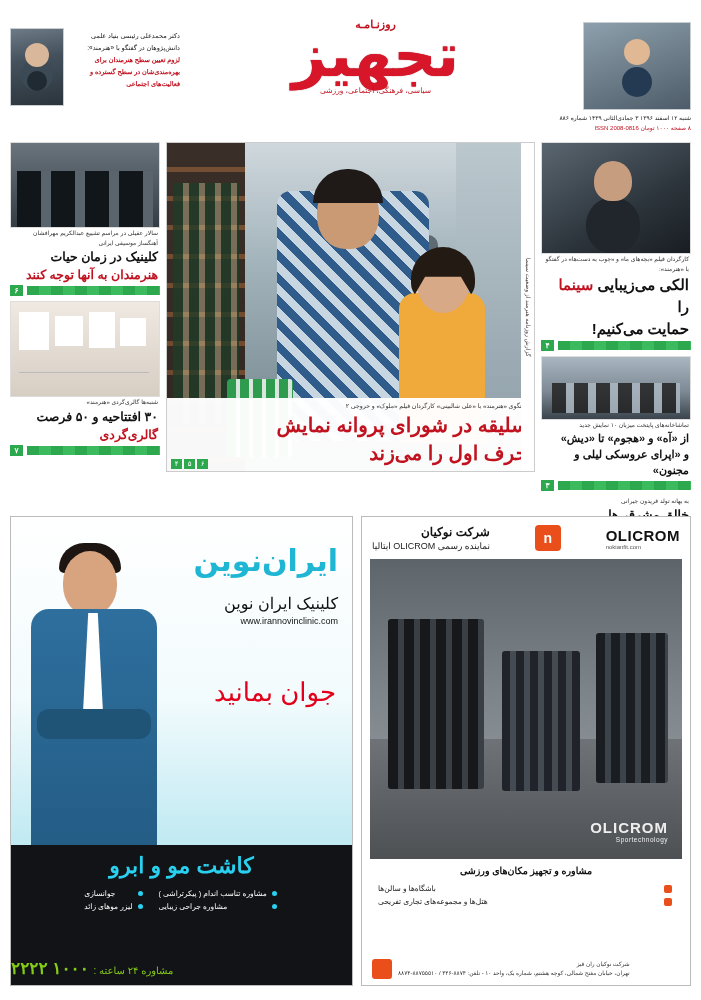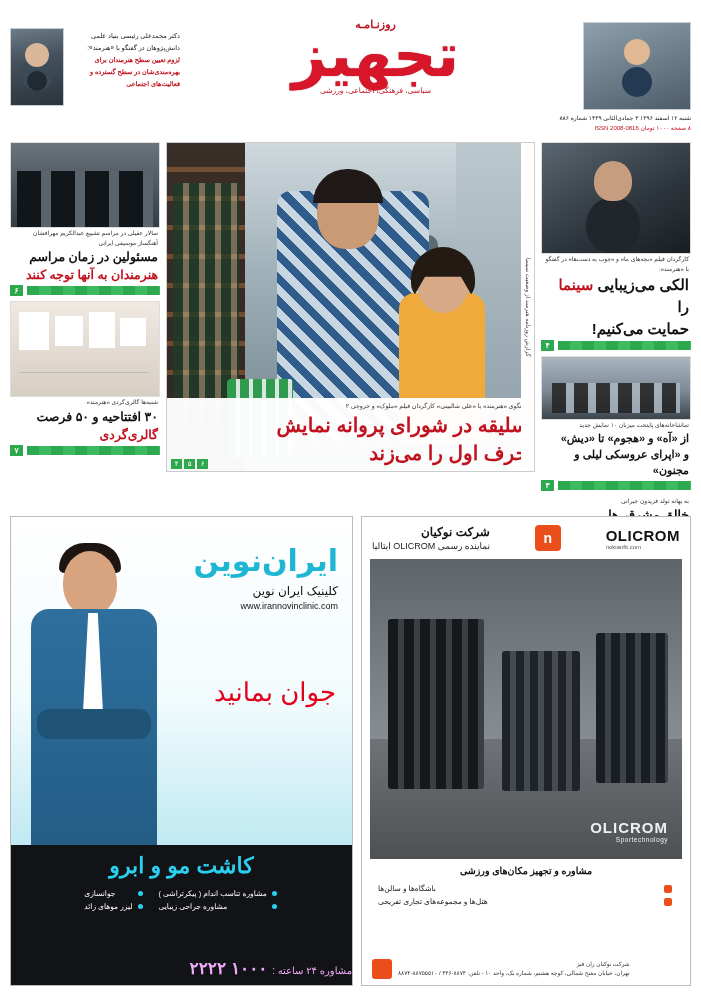--- a/index.html
+++ b/index.html
@@ -390,21 +390,21 @@
     height: 330px; position: relative;
     background: linear-gradient(180deg,#ffffff 0%,#f2fbfd 55%,#bfe9f2 100%);
   }
   .irn-logo {
     position:absolute; right: 14px; top: 26px; text-align:right;
   }
   .irn-logo .word {
     font-size: 30px; color:#1fb6d4; font-weight: bold; letter-spacing:-1px;
     font-family:"DejaVu Sans", sans-serif;
   }
-  .irn-logo .clinic { font-size: 12px; color:#111; margin-top: 6px;}
+  .irn-logo .clinic { font-size: 16px; color:#111; margin-top: 16px;}
   .irn-logo .url { font-size: 9px; color:#111; direction:ltr; margin-top: 3px;}
   .irn-slogan {
     position:absolute; right: 16px; top: 160px;
     font-size: 26px; font-weight:normal; color:#e2001a;
   }
   .irn-man {
     position:absolute; left: 8px; top: 24px; width: 150px; height: 306px;
   }
   .irn-man .head {
     position:absolute; left: 44px; top: 10px; width: 54px; height: 64px;
@@ -440,21 +440,21 @@
   .irn-cols li {
     font-size: 7.5px; color:#fff; text-align:left; padding: 2px 12px 2px 0;
     position: relative;
   }
   .irn-cols li::before {
     content:"";position:absolute;right:2px;top:4px;width:5px;height:5px;
     background:#2ad0ef;border-radius:50%;
   }
   .irn-phone {
     position:absolute; left:0; right:0; bottom: 6px;
-    text-align:right; font-size: 17px; font-weight:bold; color:#f0abfc;
+    text-align:left; font-size: 17px; font-weight:bold; color:#84cc16;
     letter-spacing: 1px;
   }
   .irn-phone .lbl { font-size: 10px; font-weight: normal; }
 </style>
 </head>
 <body>
 
 <div class="page">
 
   <div class="masthead">
@@ -573,21 +573,21 @@
           <span>۴</span>
         </div>
       </div>
     </div>
 
     <div class="col-right">
       <div>
         <div class="photo-box ph-men"></div>
         <div class="cap">سالار عقیلی در مراسم تشییع عبدالکریم مهرافشان آهنگساز موسیقی ایرانی</div>
         <div class="headline h-md">
-          <div>مسئولین در زمان مراسم</div>
+          <div>کلینیک در زمان حیات</div>
           <div class="red">هنرمندان به آنها توجه کنند</div>
         </div>
         <div class="pagechip">
           <div class="bar"></div>
           <div class="num">۶</div>
         </div>
       </div>
 
       <div>
         <div class="photo-box ph-gallery"></div>

